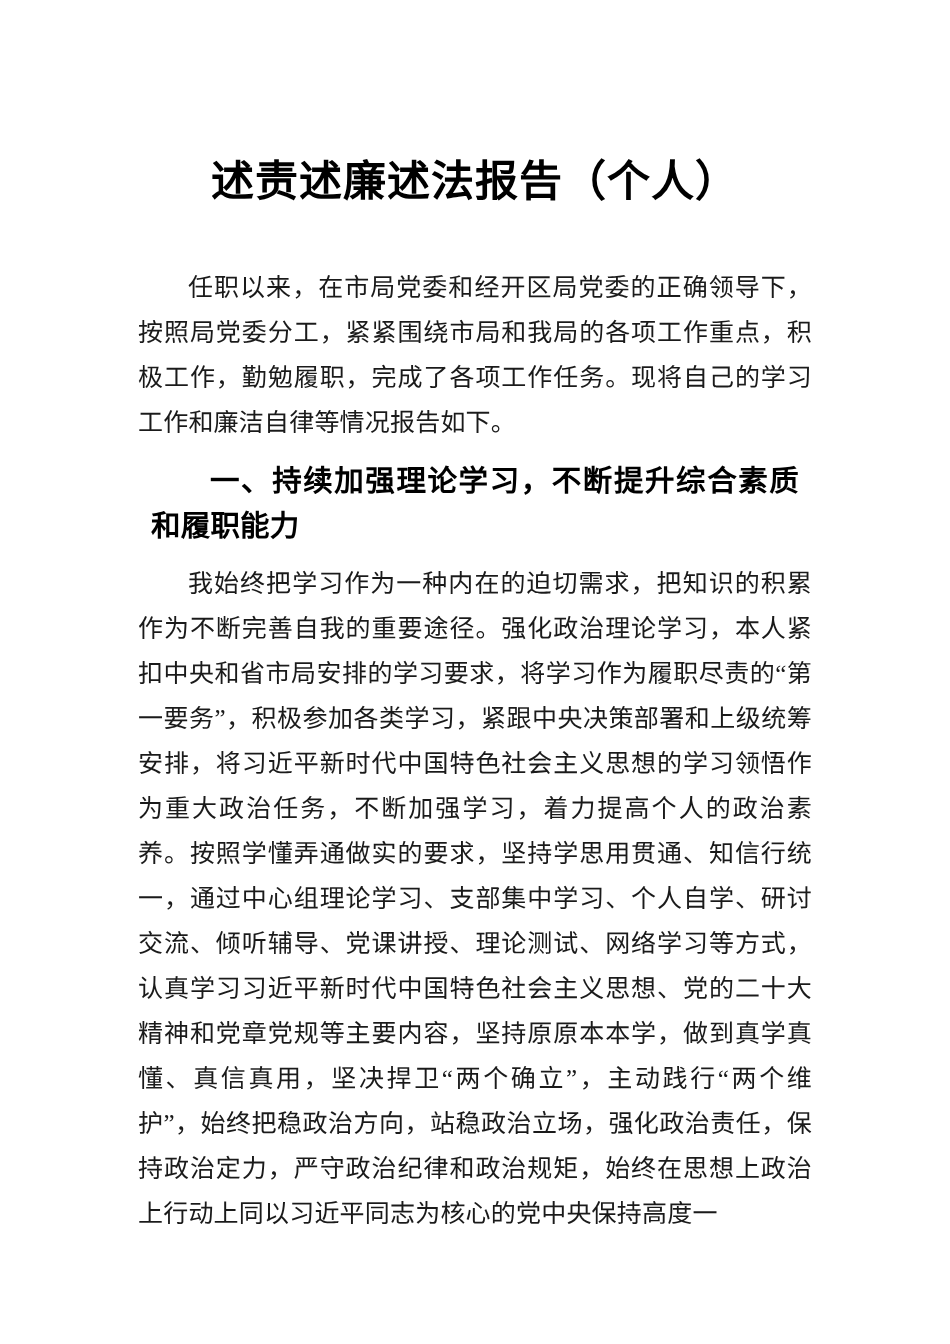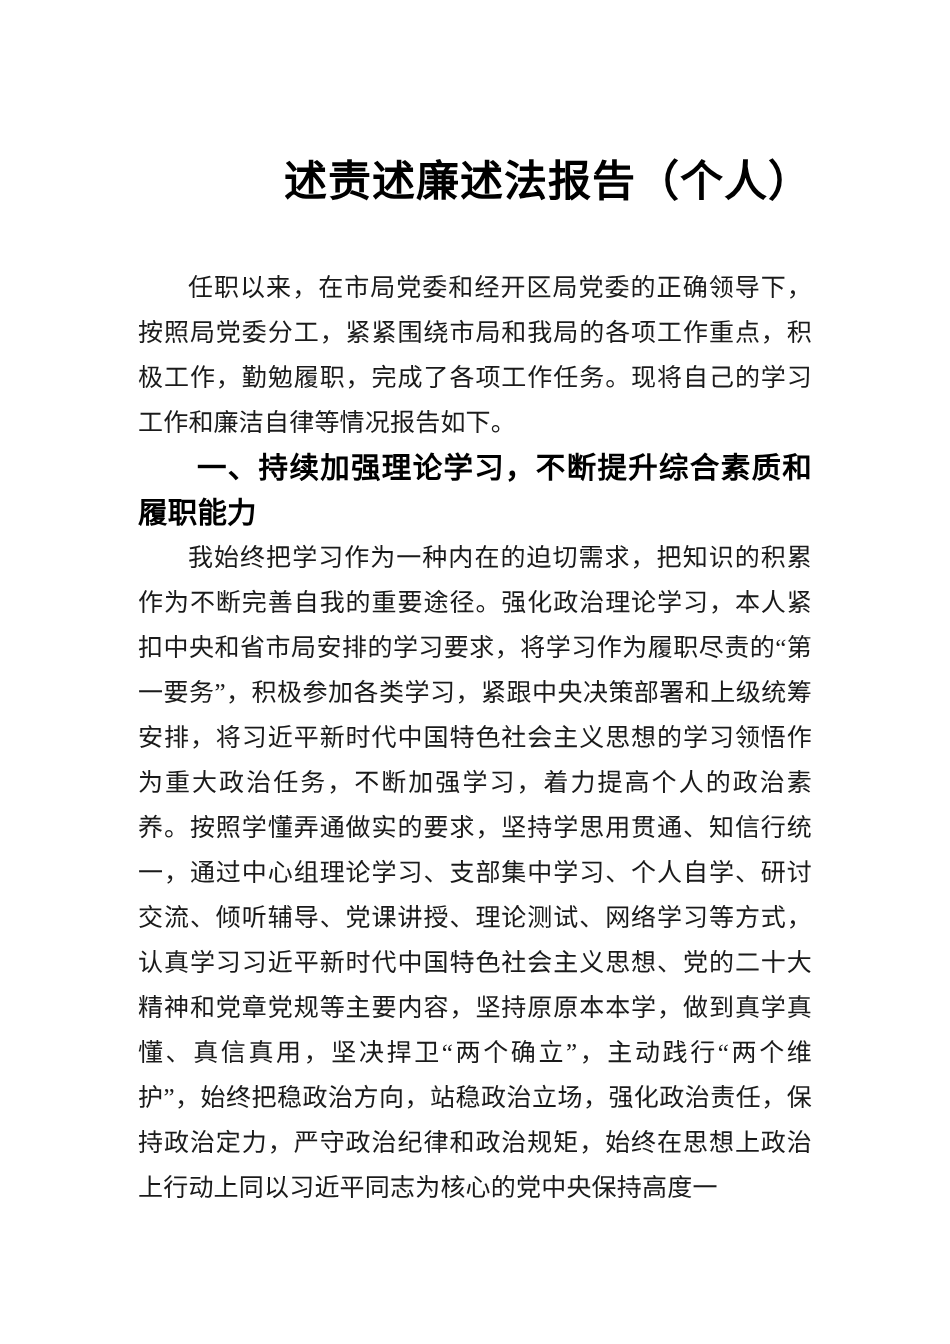--- a/index.html
+++ b/index.html
@@ -22,21 +22,21 @@
     width: 950px;
     height: 1344px;
     box-sizing: border-box;
     padding: 0 138px;
     background: #ffffff;
   }
 
   .doc-title {
     margin: 0;
     padding: 0;
-    text-align: right;
+    text-align: center;
     font-family: "Liberation Serif", "DejaVu Serif", serif;
     font-weight: 700;
     font-size: 43px;
     line-height: 1;
     letter-spacing: 1px;
     color: #000000;
     padding-top: 160px;
   }
 
   .body-block {
@@ -51,21 +51,21 @@
     line-height: 45px;
     text-align: justify;
     text-justify: inter-ideograph;
     text-indent: 2em;
     letter-spacing: 0.2px;
     color: #1a1a1a;
     word-break: break-all;
   }
 
   h2.section-heading {
-    margin: 0;
+    margin: 13px;
     padding: 0;
     font-family: "Liberation Sans", "DejaVu Sans", sans-serif;
     font-weight: 700;
     font-size: 29.5px;
     line-height: 45px;
     text-align: justify;
     text-justify: inter-ideograph;
     text-indent: 2em;
     letter-spacing: 0.2px;
     color: #000000;

